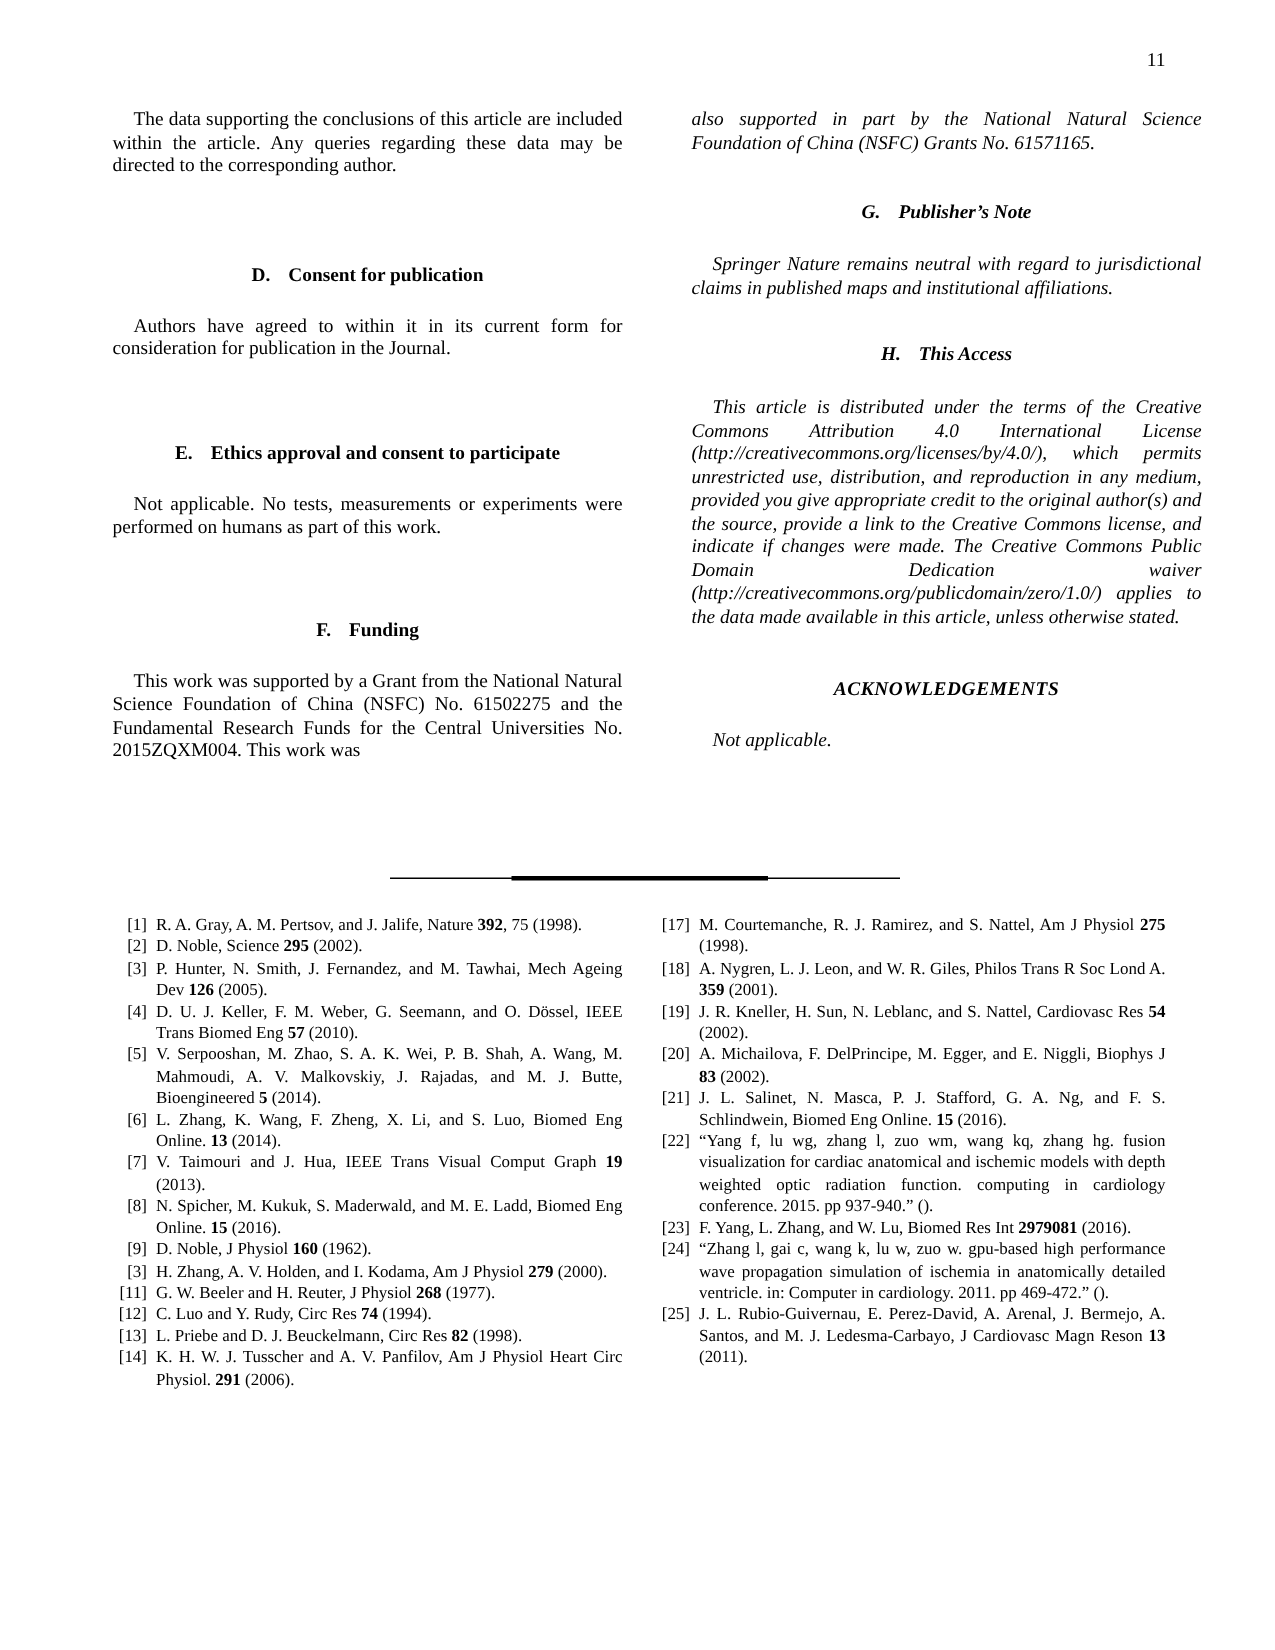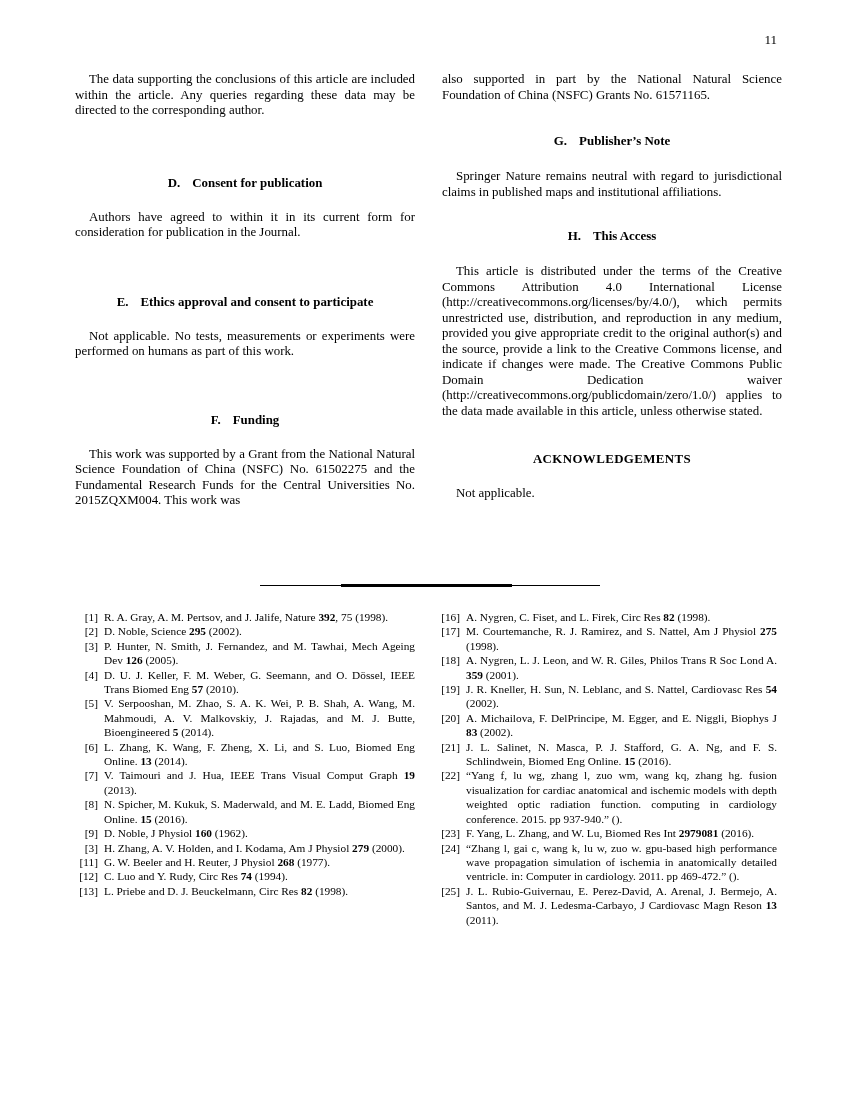--- a/index.html
+++ b/index.html
@@ -22,21 +22,21 @@
     width: 340px;
     text-align: right;
     font-size: 13px;
   }
   .col {
     position: absolute;
     top: 0;
     width: 340px;
   }
   .col-left  { left: 75px; }
-  .col-right { left: 442px; }
+  .col-right { left: 461px; font-style: italic; }
 
   .sec { margin: 0; }
   .sec-h {
     margin: 0;
     font-size: 12.9px;
     font-weight: bold;
     text-align: center;
     line-height: 15px;
   }
   .sec-h .sec-letter { margin-right: 12px; }
@@ -209,27 +209,27 @@
       <div class="ref-text">G. W. Beeler and H. Reuter, J Physiol <b>268</b> (1977).</div>
     </div>
     <div class="ref-item">
       <span class="ref-label">[12]</span>
       <div class="ref-text">C. Luo and Y. Rudy, Circ Res <b>74</b> (1994).</div>
     </div>
     <div class="ref-item">
       <span class="ref-label">[13]</span>
       <div class="ref-text">L. Priebe and D. J. Beuckelmann, Circ Res <b>82</b> (1998).</div>
     </div>
+    <div class="ref-item">
+      <span class="ref-label">[14]</span>
+      <div class="ref-text">K. H. W. J. Tusscher and A. V. Panfilov, Am J Physiol Heart Circ Physiol. <b>291</b> (2006).</div>
+    </div>
   </div>
 <div class="refs-col refs-right" id="refs-right">
     <div class="ref-item">
-      <span class="ref-label">[16]</span>
-      <div class="ref-text">A. Nygren, C. Fiset,  and L. Firek, Circ Res <b>82</b> (1998).</div>
-    </div>
-    <div class="ref-item">
       <span class="ref-label">[17]</span>
       <div class="ref-text">M. Courtemanche, R. J. Ramirez,  and S. Nattel, Am J Physiol <b>275</b> (1998).</div>
     </div>
     <div class="ref-item">
       <span class="ref-label">[18]</span>
       <div class="ref-text">A. Nygren, L. J. Leon,  and W. R. Giles, Philos Trans R Soc Lond A. <b>359</b> (2001).</div>
     </div>
     <div class="ref-item">
       <span class="ref-label">[19]</span>
       <div class="ref-text">J. R. Kneller, H. Sun, N. Leblanc,  and S. Nattel, Cardiovasc Res <b>54</b> (2002).</div>

